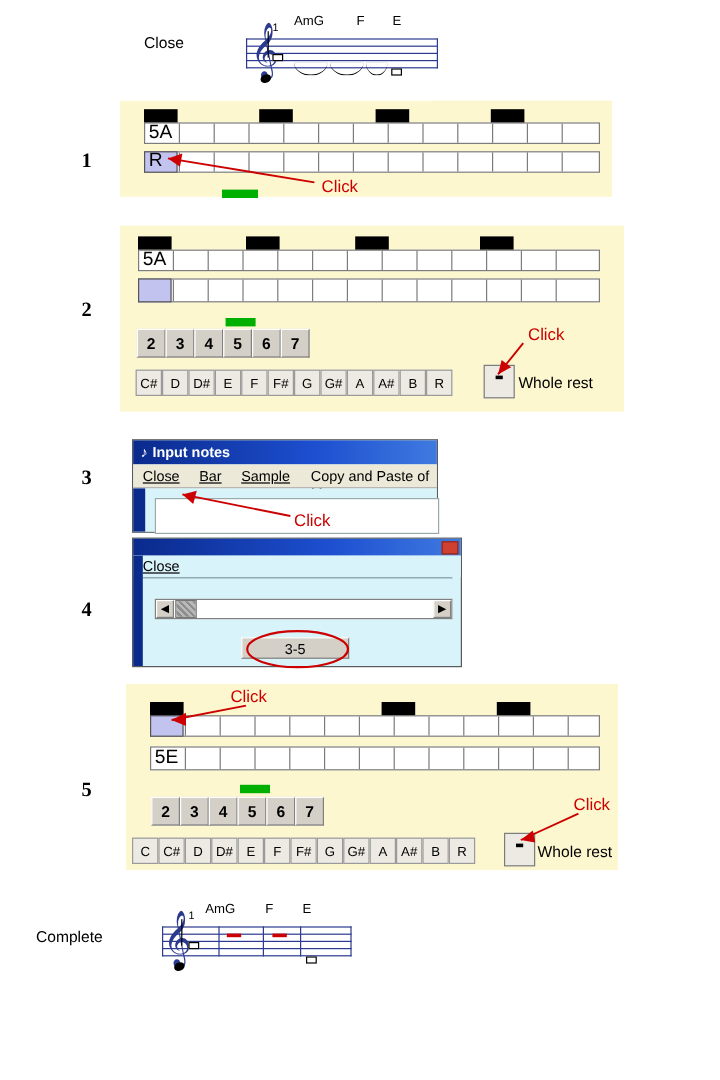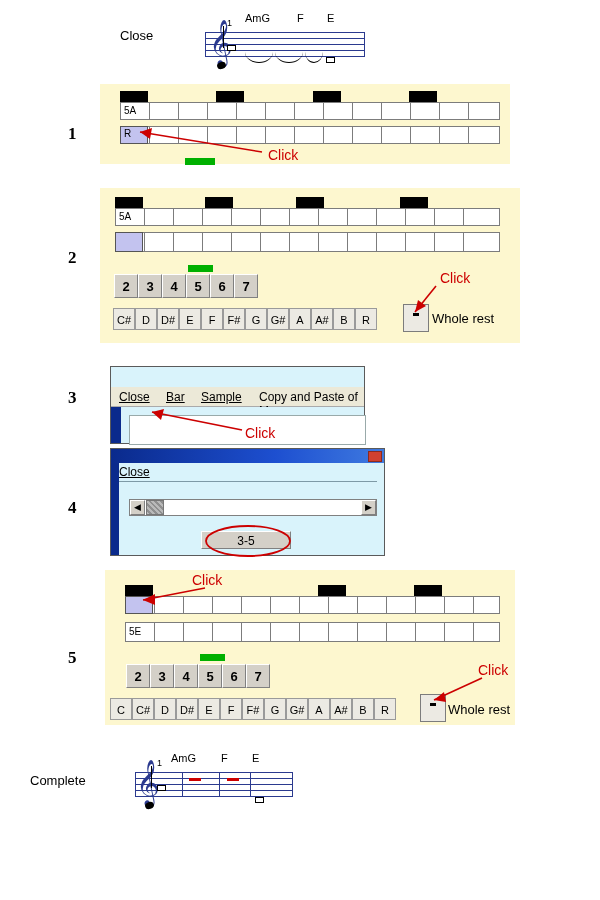--- a/index.html
+++ b/index.html
@@ -27,21 +27,21 @@
   .rest-red{position:absolute;height:3px;background:#c00;}
   .rest-blk{position:absolute;width:7px;height:4px;border:1px solid #000;background:#fff;}
   .tie{position:absolute;border-bottom:1.5px solid #000;border-radius:0 0 50% 50%/0 0 100% 100%;height:10px;}
   .vline{position:absolute;width:1px;background:#2b3a8f;}
   
   .roll-panel{position:absolute;background:#fdf7cf;}
   .roll-row{position:absolute;background:#ffffff;border:1px solid #7c7c7c;box-sizing:border-box;}
   .cell-sep{position:absolute;top:0;bottom:0;width:1px;background:#7c7c7c;}
   .blk-note{position:absolute;background:#000;height:11px;}
   .sel-cell{position:absolute;background:#c3c3ef;border:1px solid #555;box-sizing:border-box;}
-  .cell-label{position:absolute;font-size:10px;color:#000;line-height:16px;}
+  .cell-label{position:absolute;font-size:16px;color:#000;line-height:16px;}
   .green-bar{position:absolute;background:#00b000;height:7px;}
   
   .btn{
     position:absolute;background:#d4d0c8;border:1px solid #ffffff;
     border-right-color:#808080;border-bottom-color:#808080;
     box-sizing:border-box;text-align:center;font-size:12px;color:#000;
     font-family:"Liberation Sans", sans-serif;
   }
   .btn.bold{font-weight:bold;font-size:13px;}
   .btn-flat{
@@ -207,20 +207,23 @@
 
 <div class="wholerest-btn" style="left:403px;top:304px;width:26px;height:28px;">
   <div class="wholerest-mark" style="left:9px;top:8px;"></div>
 </div>
 <div class="label-text" style="left:432px;top:311px;">Whole rest</div>
 <div class="click-lbl" style="left:440px;top:270px;">Click</div>
 
 <div class="step-num" style="left:68px;top:388px;">3</div>
 
 <div class="win" style="left:110px;top:366px;width:255px;height:78px;">
+  <div class="win-title">
+    <span style="margin-right:4px;">♪</span><span>Input notes</span>
+  </div>
   <div class="win-menubar" style="top:20px;height:20px;">
     <div class="menu-item" style="left:8px;top:3px;"><span class="underline-first">Close</span></div>
     <div class="menu-item" style="left:55px;top:3px;"><span class="underline-first">Bar</span></div>
     <div class="menu-item" style="left:90px;top:3px;"><span class="underline-first">Sample</span></div>
     <div class="menu-item" style="left:148px;top:3px;"><span>Copy and Paste of Me</span></div>
   </div>
   <div class="abs" style="left:0;top:40px;right:0;bottom:0;background:#d9f3fb;"></div>
   <div class="abs" style="left:18px;top:48px;width:237px;height:30px;background:#fff;border:1px solid #9aa;box-sizing:border-box;"></div>
   <div class="abs" style="left:0;top:40px;width:10px;bottom:0;background:#0a2a8c;"></div>
 </div>

